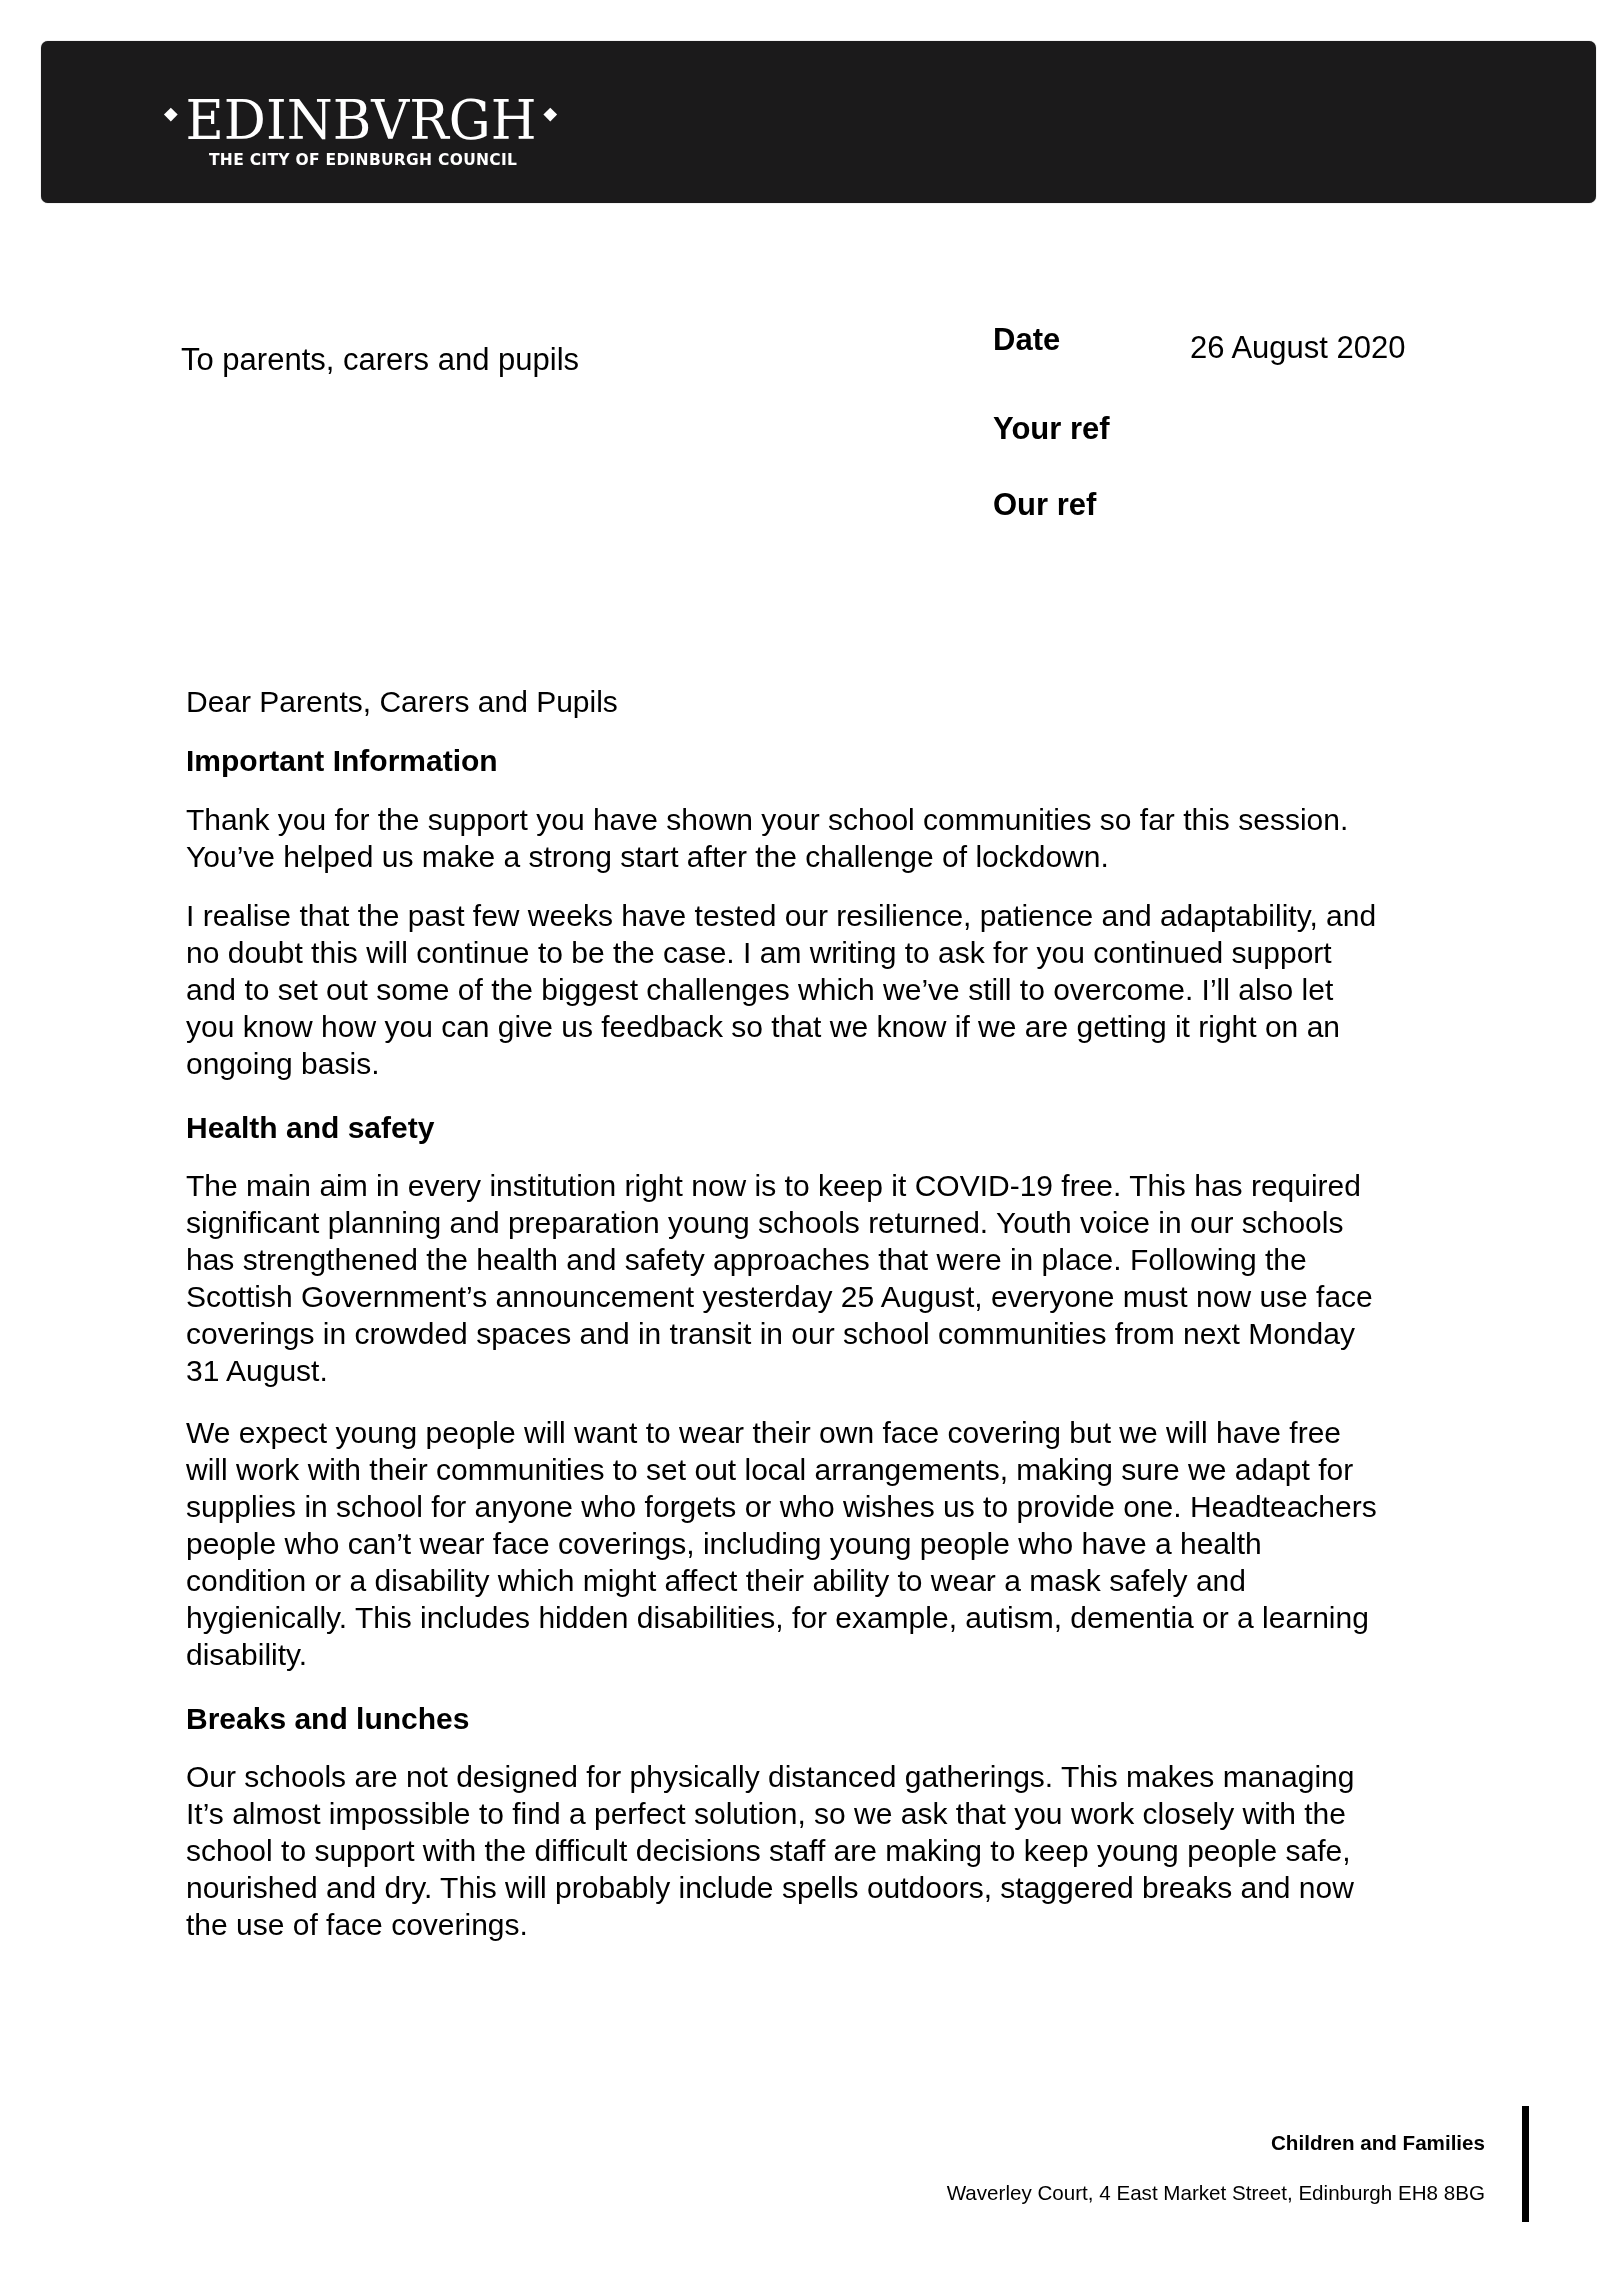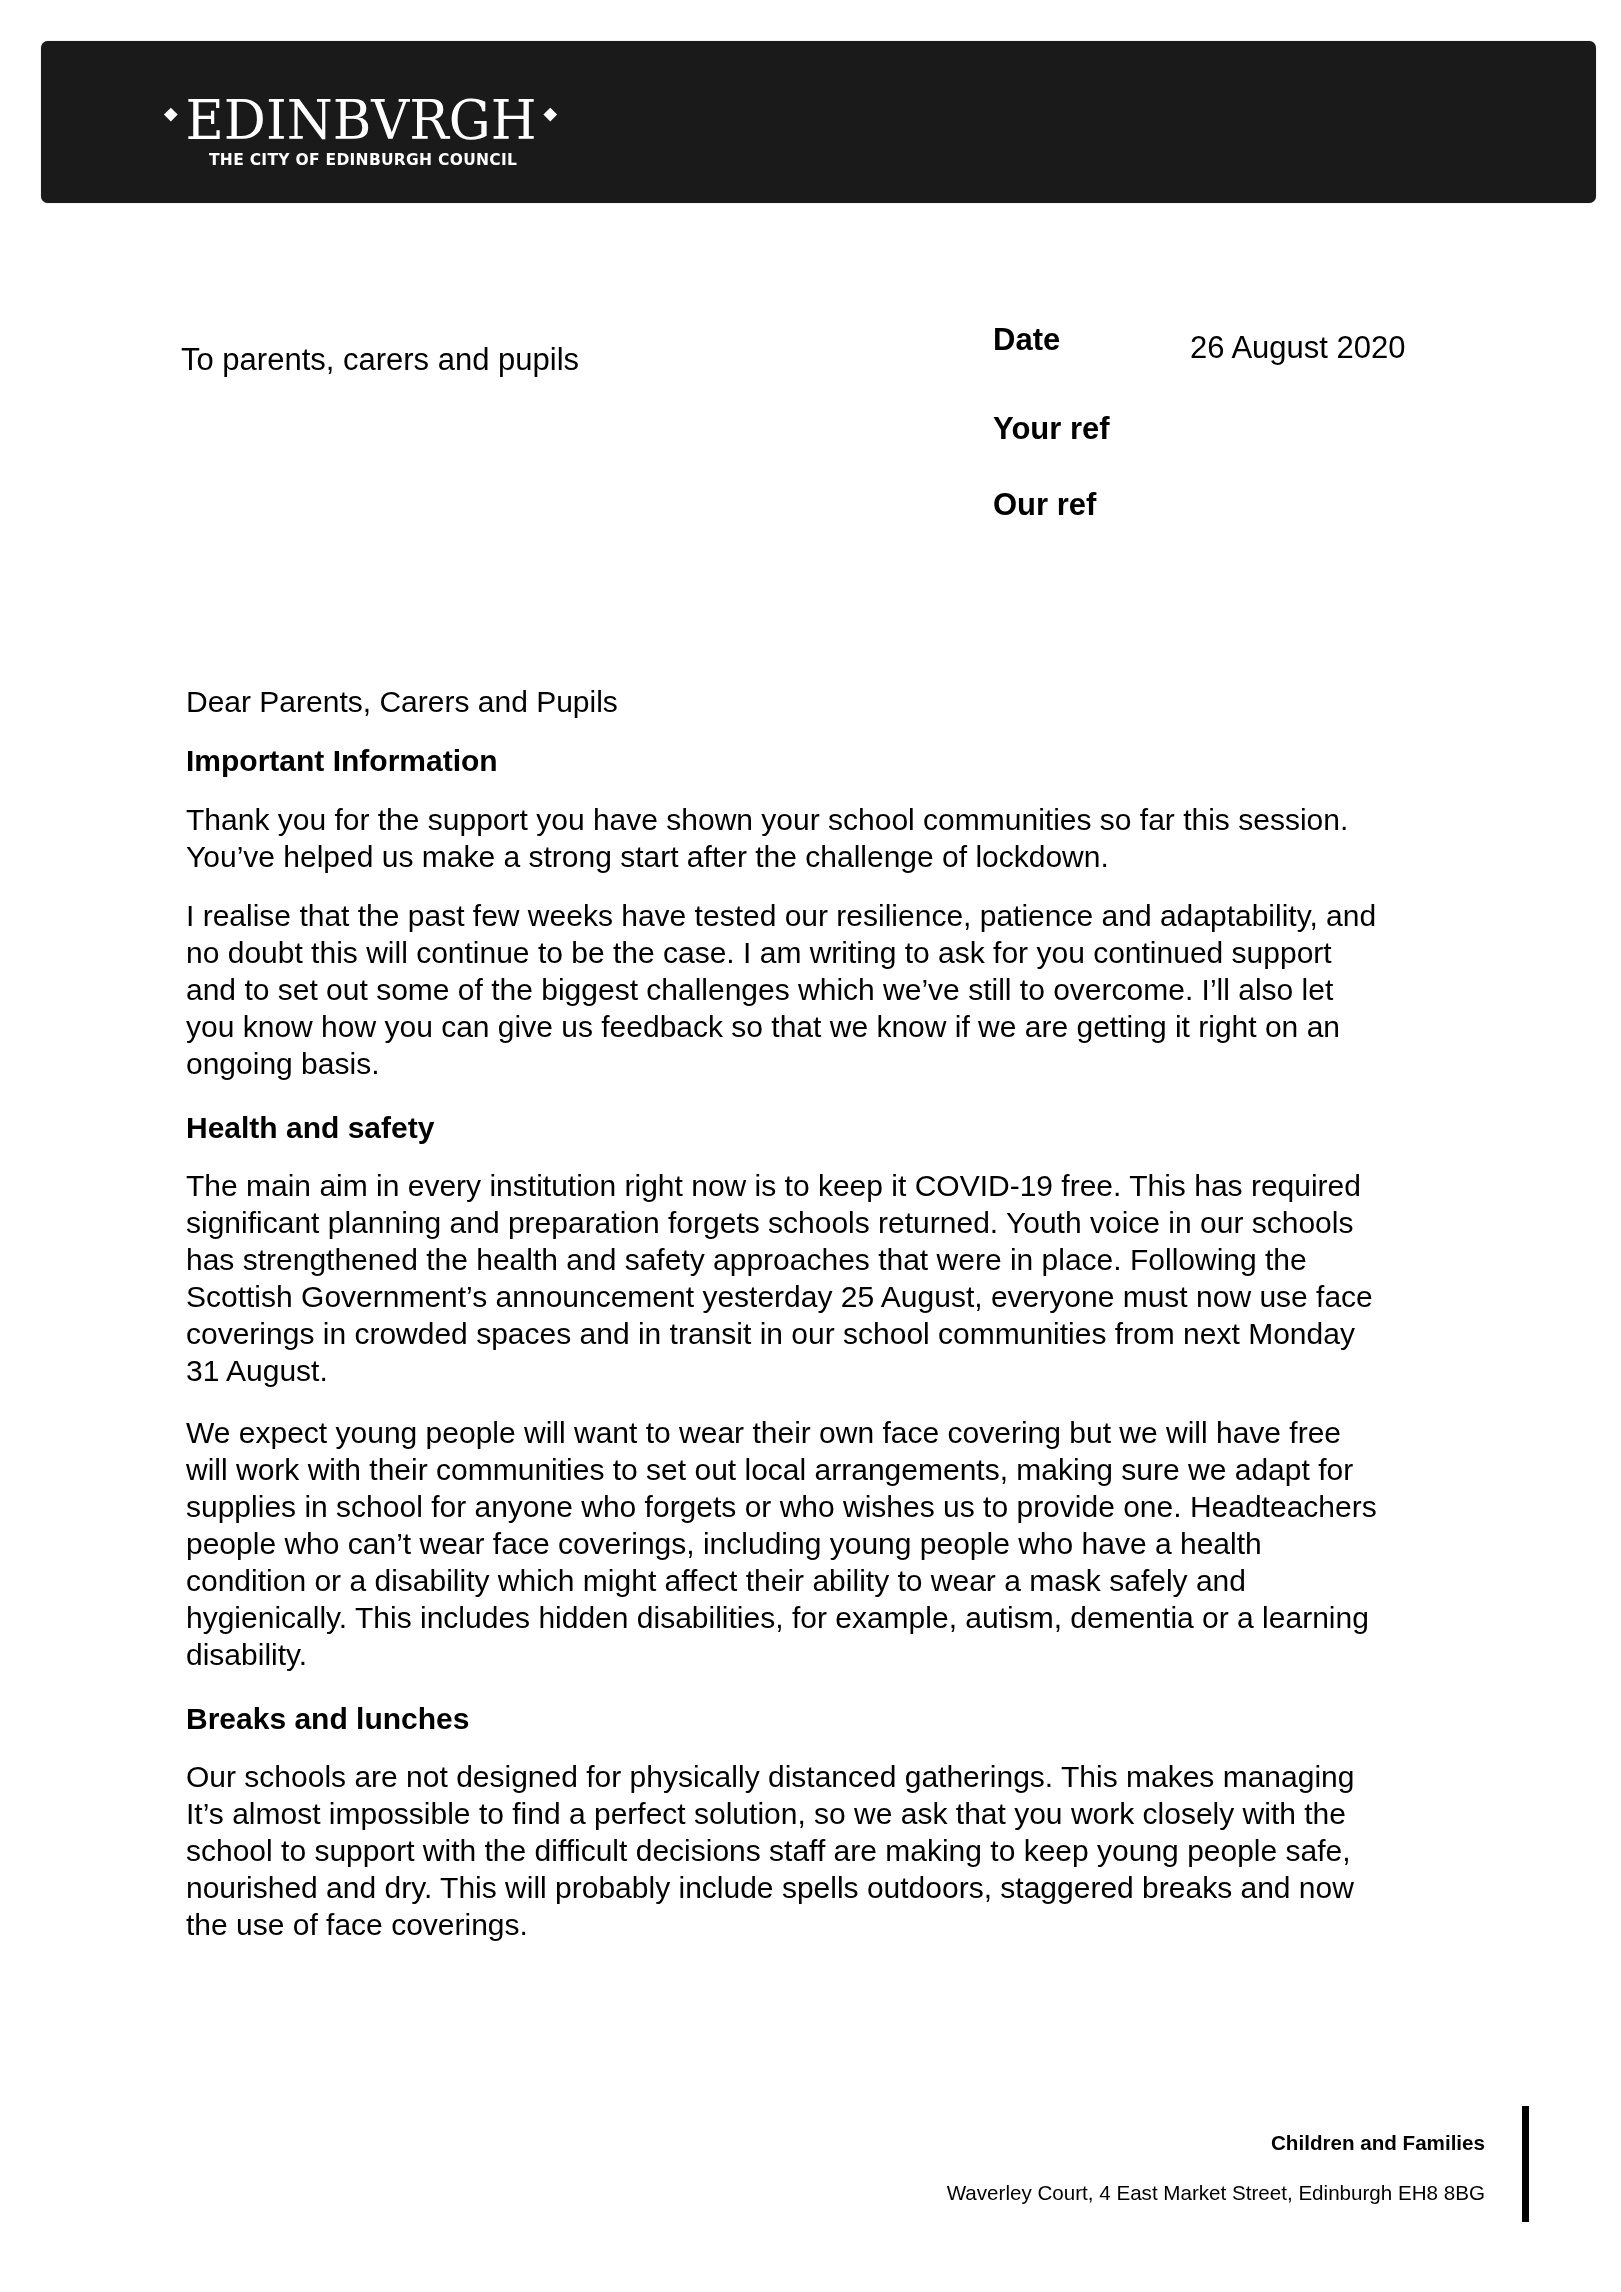--- a/index.html
+++ b/index.html
@@ -145,21 +145,21 @@
   <span class="line">you know how you can give us feedback so that we know if we are getting it right on an</span>
   <span class="line">ongoing basis.</span>
 </div>
 
 <div class="body-text heading" style="top:1109px;">
   <span class="line">Health and safety</span>
 </div>
 
 <div class="body-text" style="top:1167px;">
   <span class="line">The main aim in every institution right now is to keep it COVID-19 free. This has required</span>
-  <span class="line">significant planning and preparation forgets schools returned. Youth voice in our schools</span>
+  <span class="line">significant planning and preparation young schools returned. Youth voice in our schools</span>
   <span class="line">has strengthened the health and safety approaches that were in place. Following the</span>
   <span class="line">Scottish Government’s announcement yesterday 25 August, everyone must now use face</span>
   <span class="line">coverings in crowded spaces and in transit in our school communities from next Monday</span>
   <span class="line">31 August.</span>
 </div>
 
 <div class="body-text" style="top:1414px;">
   <span class="line">We expect young people will want to wear their own face covering but we will have free</span>
   <span class="line">will work with their communities to set out local arrangements, making sure we adapt for</span>
   <span class="line">supplies in school for anyone who forgets or who wishes us to provide one. Headteachers</span>

